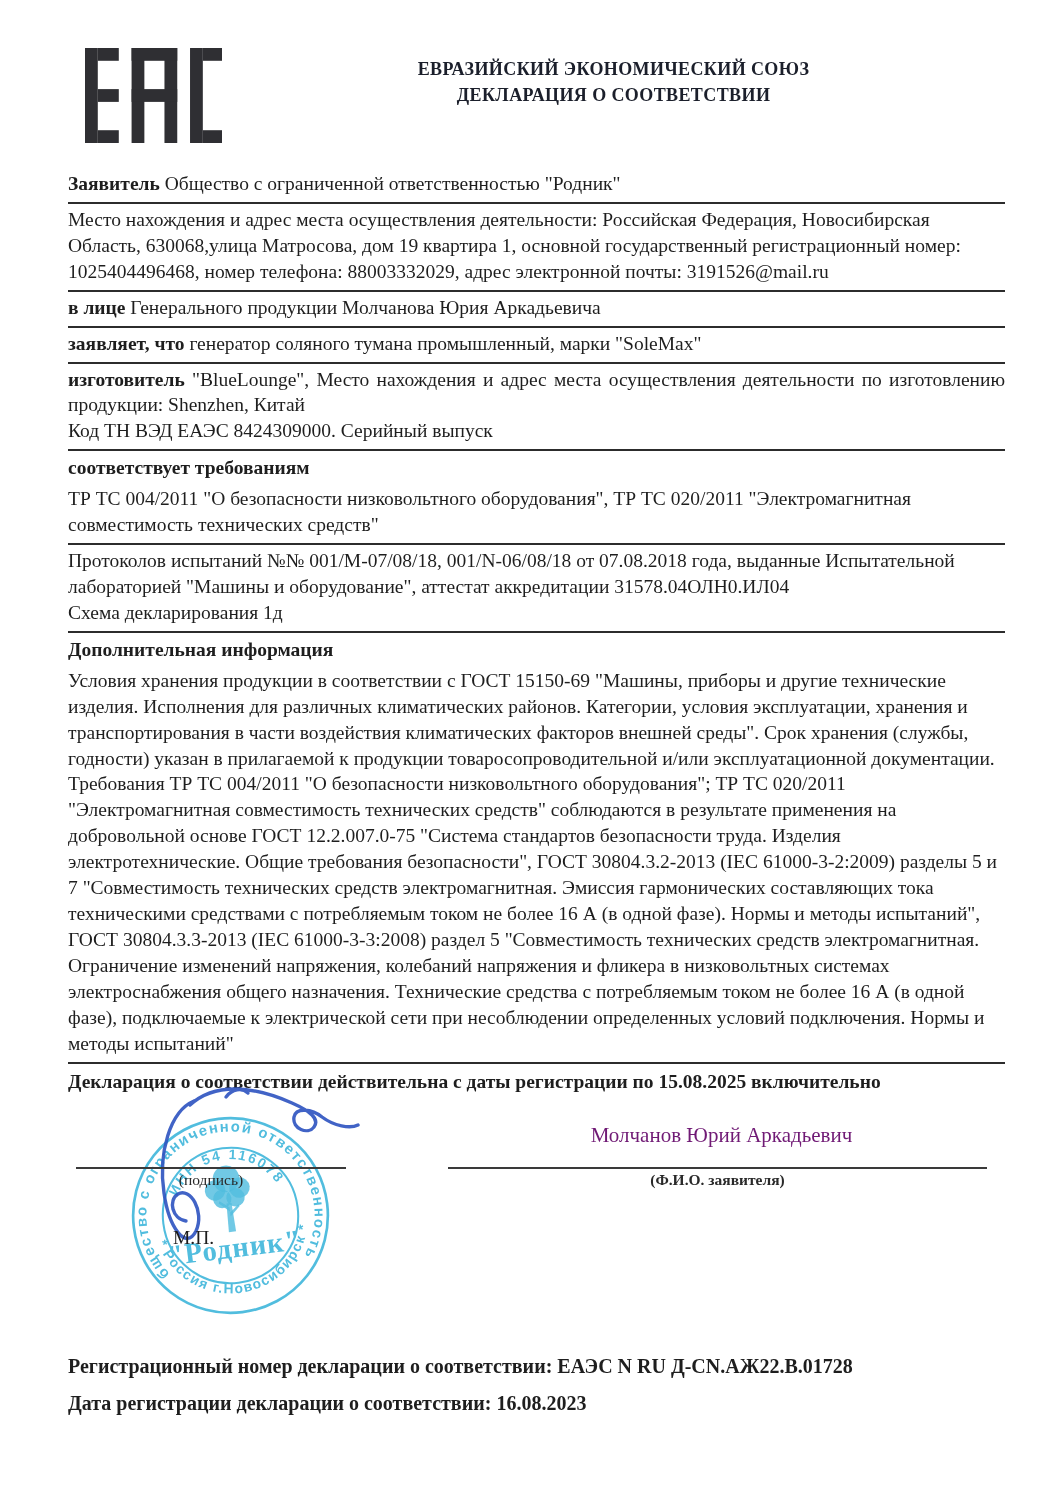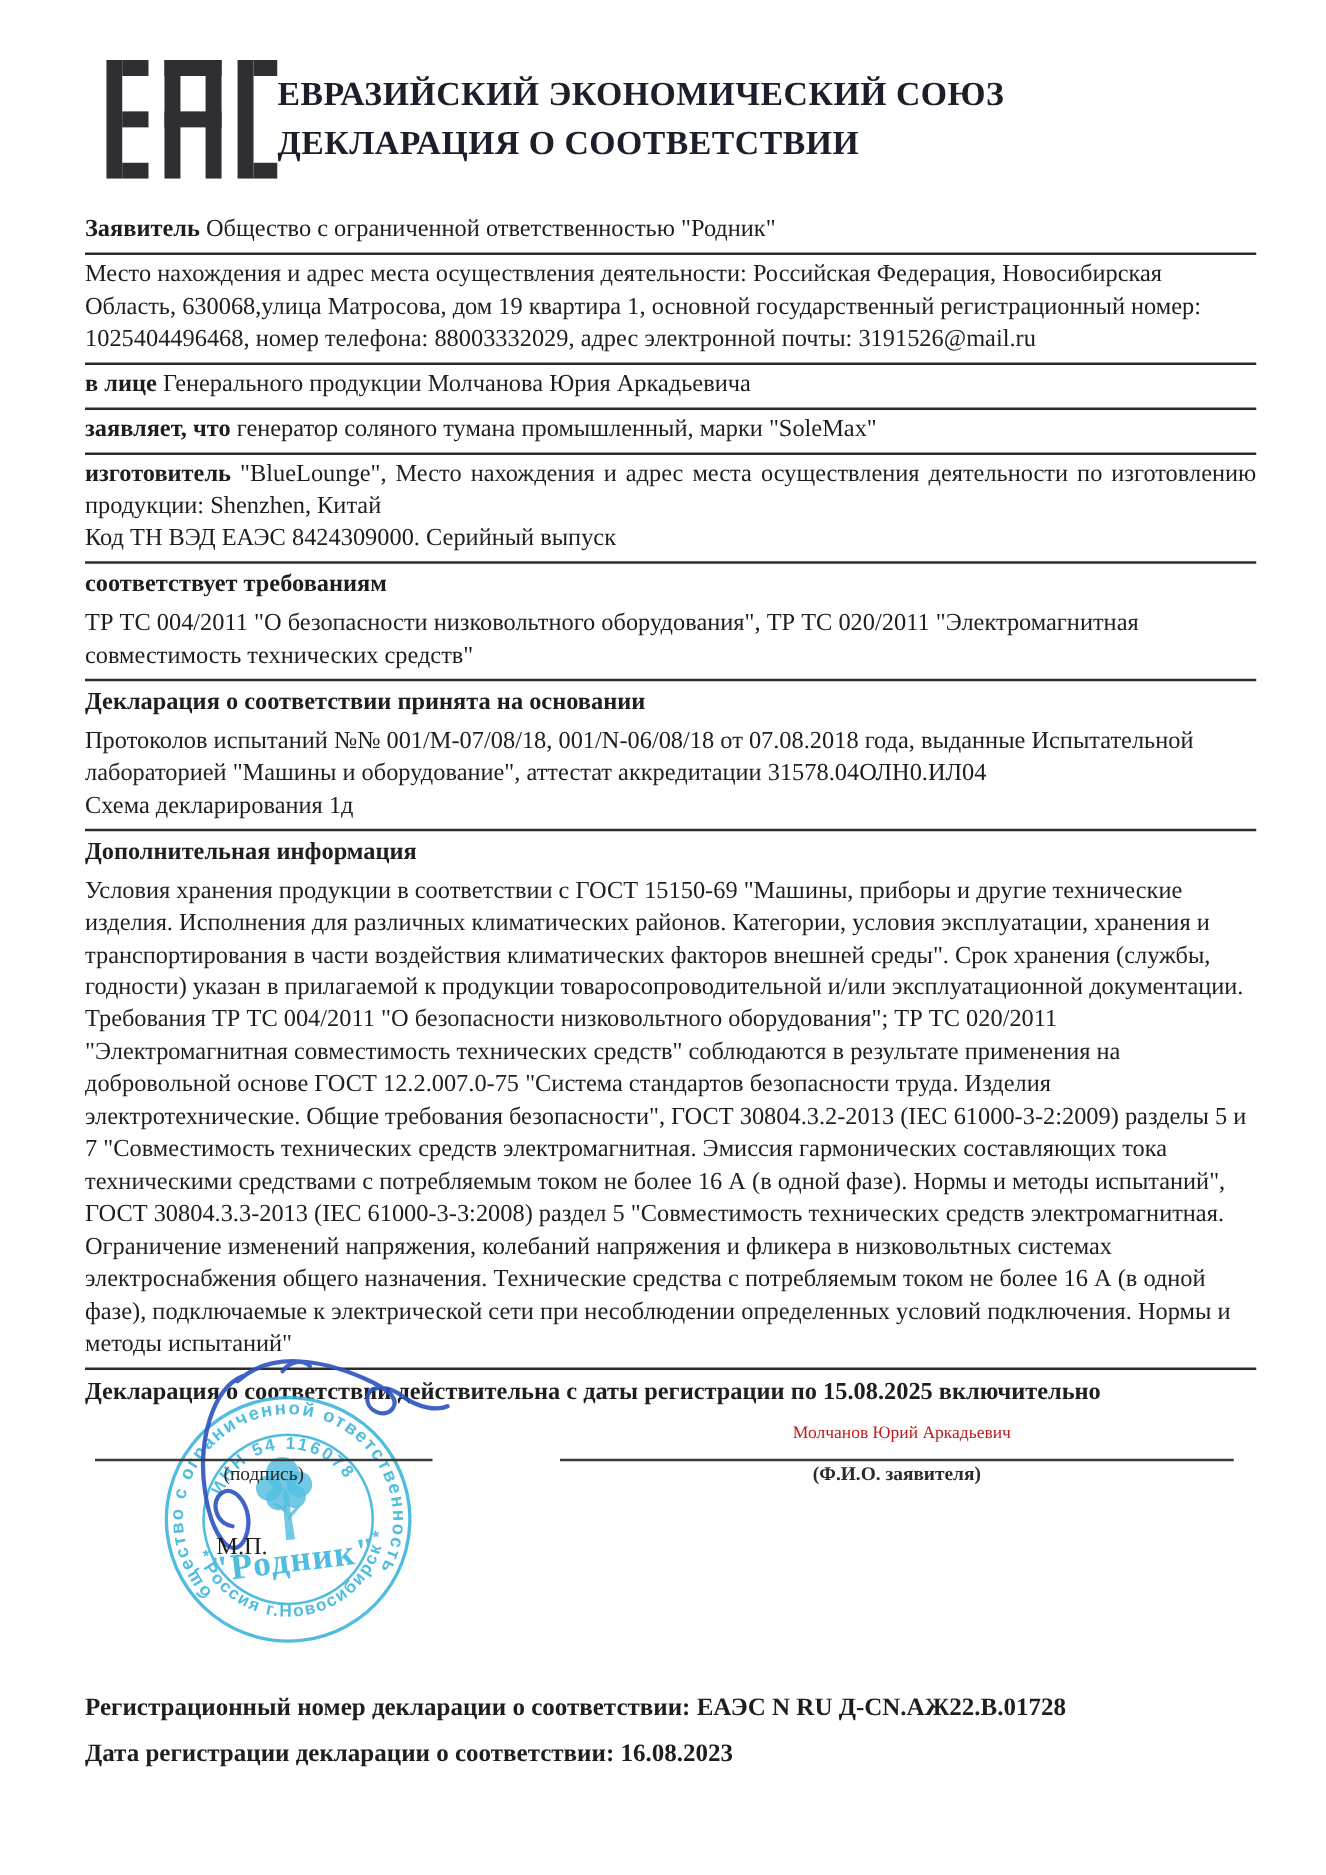--- a/index.html
+++ b/index.html
@@ -9,39 +9,39 @@
     margin:0 auto;
     background:#ffffff;
     font-family:"Liberation Serif", serif;
     color:#1e1e1e;
     overflow:hidden;
   }
   
   .header{position:absolute;top:48px;left:85px;right:56px;display:flex;align-items:flex-start;}
   .eac-logo{width:137px;height:95px;flex:0 0 auto;}
   .title-block{
-    flex:1;text-align:left;font-weight:bold;
-    font-size:27px;line-height:1.45;letter-spacing:0.4px;
+    flex:1;text-align:center;font-weight:bold;
+    font-size:18px;line-height:1.45;letter-spacing:0.4px;
     color:#1b1f2b;padding-top:8px;
   }
   
   .content{position:absolute;top:168px;left:68px;width:937px;font-size:19.5px;line-height:1.33;}
   .row{padding:3px 0 5px;border-bottom:2px solid #2c2c2c;}
   .row.noline{border-bottom:none;}
   .row b{font-weight:bold;}
   .heading{font-weight:bold;padding:4px 0 2px;}
   .justify{text-align:justify;}
   .validity{font-weight:bold;padding-top:5px;}
   
   .sign-area{position:absolute;top:1095px;left:68px;right:56px;height:205px;}
   .stamp-svg{position:absolute;left:60px;top:18px;z-index:1;opacity:0.88;}
   .ink-svg{position:absolute;left:38px;top:-22px;z-index:2;opacity:0.9;}
   .sig-line-left{position:absolute;left:8px;top:72px;width:270px;border-top:2px solid #3a3a3a;z-index:3;}
   .sig-caption-left{position:absolute;left:8px;top:76px;width:270px;text-align:center;font-size:15.5px;color:#2a2a2a;z-index:3;}
-  .fio-name{position:absolute;left:380px;right:10px;top:44px;text-align:center;font-size:14px;color:#b91c1c;z-index:3;}
+  .fio-name{position:absolute;left:380px;right:10px;top:28px;text-align:center;font-size:21px;color:#701a75;z-index:3;}
   .sig-line-right{position:absolute;left:380px;right:18px;top:72px;border-top:2px solid #3a3a3a;z-index:3;}
   .sig-caption-right{position:absolute;left:380px;right:18px;top:76px;text-align:center;font-size:15.5px;color:#2a2a2a;z-index:3;font-weight:bold;}
   .mp-mark{position:absolute;left:105px;top:132px;font-size:19.5px;color:#1d1d1d;z-index:3;}
   
   .registration{position:absolute;top:1355px;left:68px;right:56px;font-size:20px;font-weight:bold;}
   .reg-line{margin-bottom:14px;}
 </style>
 </head>
 <body>
 
@@ -102,21 +102,20 @@
       </div>
       <div>Код ТН ВЭД ЕАЭС 8424309000. Серийный выпуск</div>
     </div>
 
     <div class="row noline heading">соответствует требованиям</div>
 
     <div class="row">
       <span>ТР ТС 004/2011 "О безопасности низковольтного оборудования", ТР ТС 020/2011 "Электромагнитная совместимость технических средств"</span>
     </div>
 
-    <div class="row noline heading">Декларация о соответствии принята на основании</div>
 
     <div class="row">
       <div>Протоколов испытаний №№ 001/M-07/08/18, 001/N-06/08/18 от 07.08.2018 года, выданные Испытательной лабораторией  "Машины и оборудование", аттестат аккредитации 31578.04ОЛН0.ИЛ04</div>
       <div>Схема декларирования 1д</div>
     </div>
 
     <div class="row noline heading">Дополнительная информация</div>
 
     <div class="row">
       <span>Условия хранения продукции в соответствии с ГОСТ 15150-69 "Машины, приборы и другие технические изделия. Исполнения для различных климатических районов. Категории, условия эксплуатации, хранения и транспортирования в части воздействия климатических факторов внешней среды". Срок хранения (службы, годности) указан в прилагаемой к продукции товаросопроводительной и/или эксплуатационной документации. Требования ТР ТС 004/2011 "О безопасности низковольтного оборудования"; ТР ТС 020/2011 "Электромагнитная совместимость технических средств" соблюдаются в результате применения на добровольной основе ГОСТ 12.2.007.0-75 "Система стандартов безопасности труда. Изделия электротехнические. Общие требования безопасности", ГОСТ 30804.3.2-2013 (IEC 61000-3-2:2009) разделы 5 и 7 "Совместимость технических средств электромагнитная. Эмиссия гармонических составляющих тока техническими средствами с потребляемым током не более 16 А (в одной фазе). Нормы и методы испытаний", ГОСТ 30804.3.3-2013 (IEC 61000-3-3:2008) раздел 5 "Совместимость технических средств электромагнитная. Ограничение изменений напряжения, колебаний напряжения и фликера в низковольтных системах электроснабжения общего назначения. Технические средства с потребляемым током не более 16 А (в одной фазе), подключаемые к электрической сети при несоблюдении определенных условий подключения. Нормы и методы испытаний"</span>

